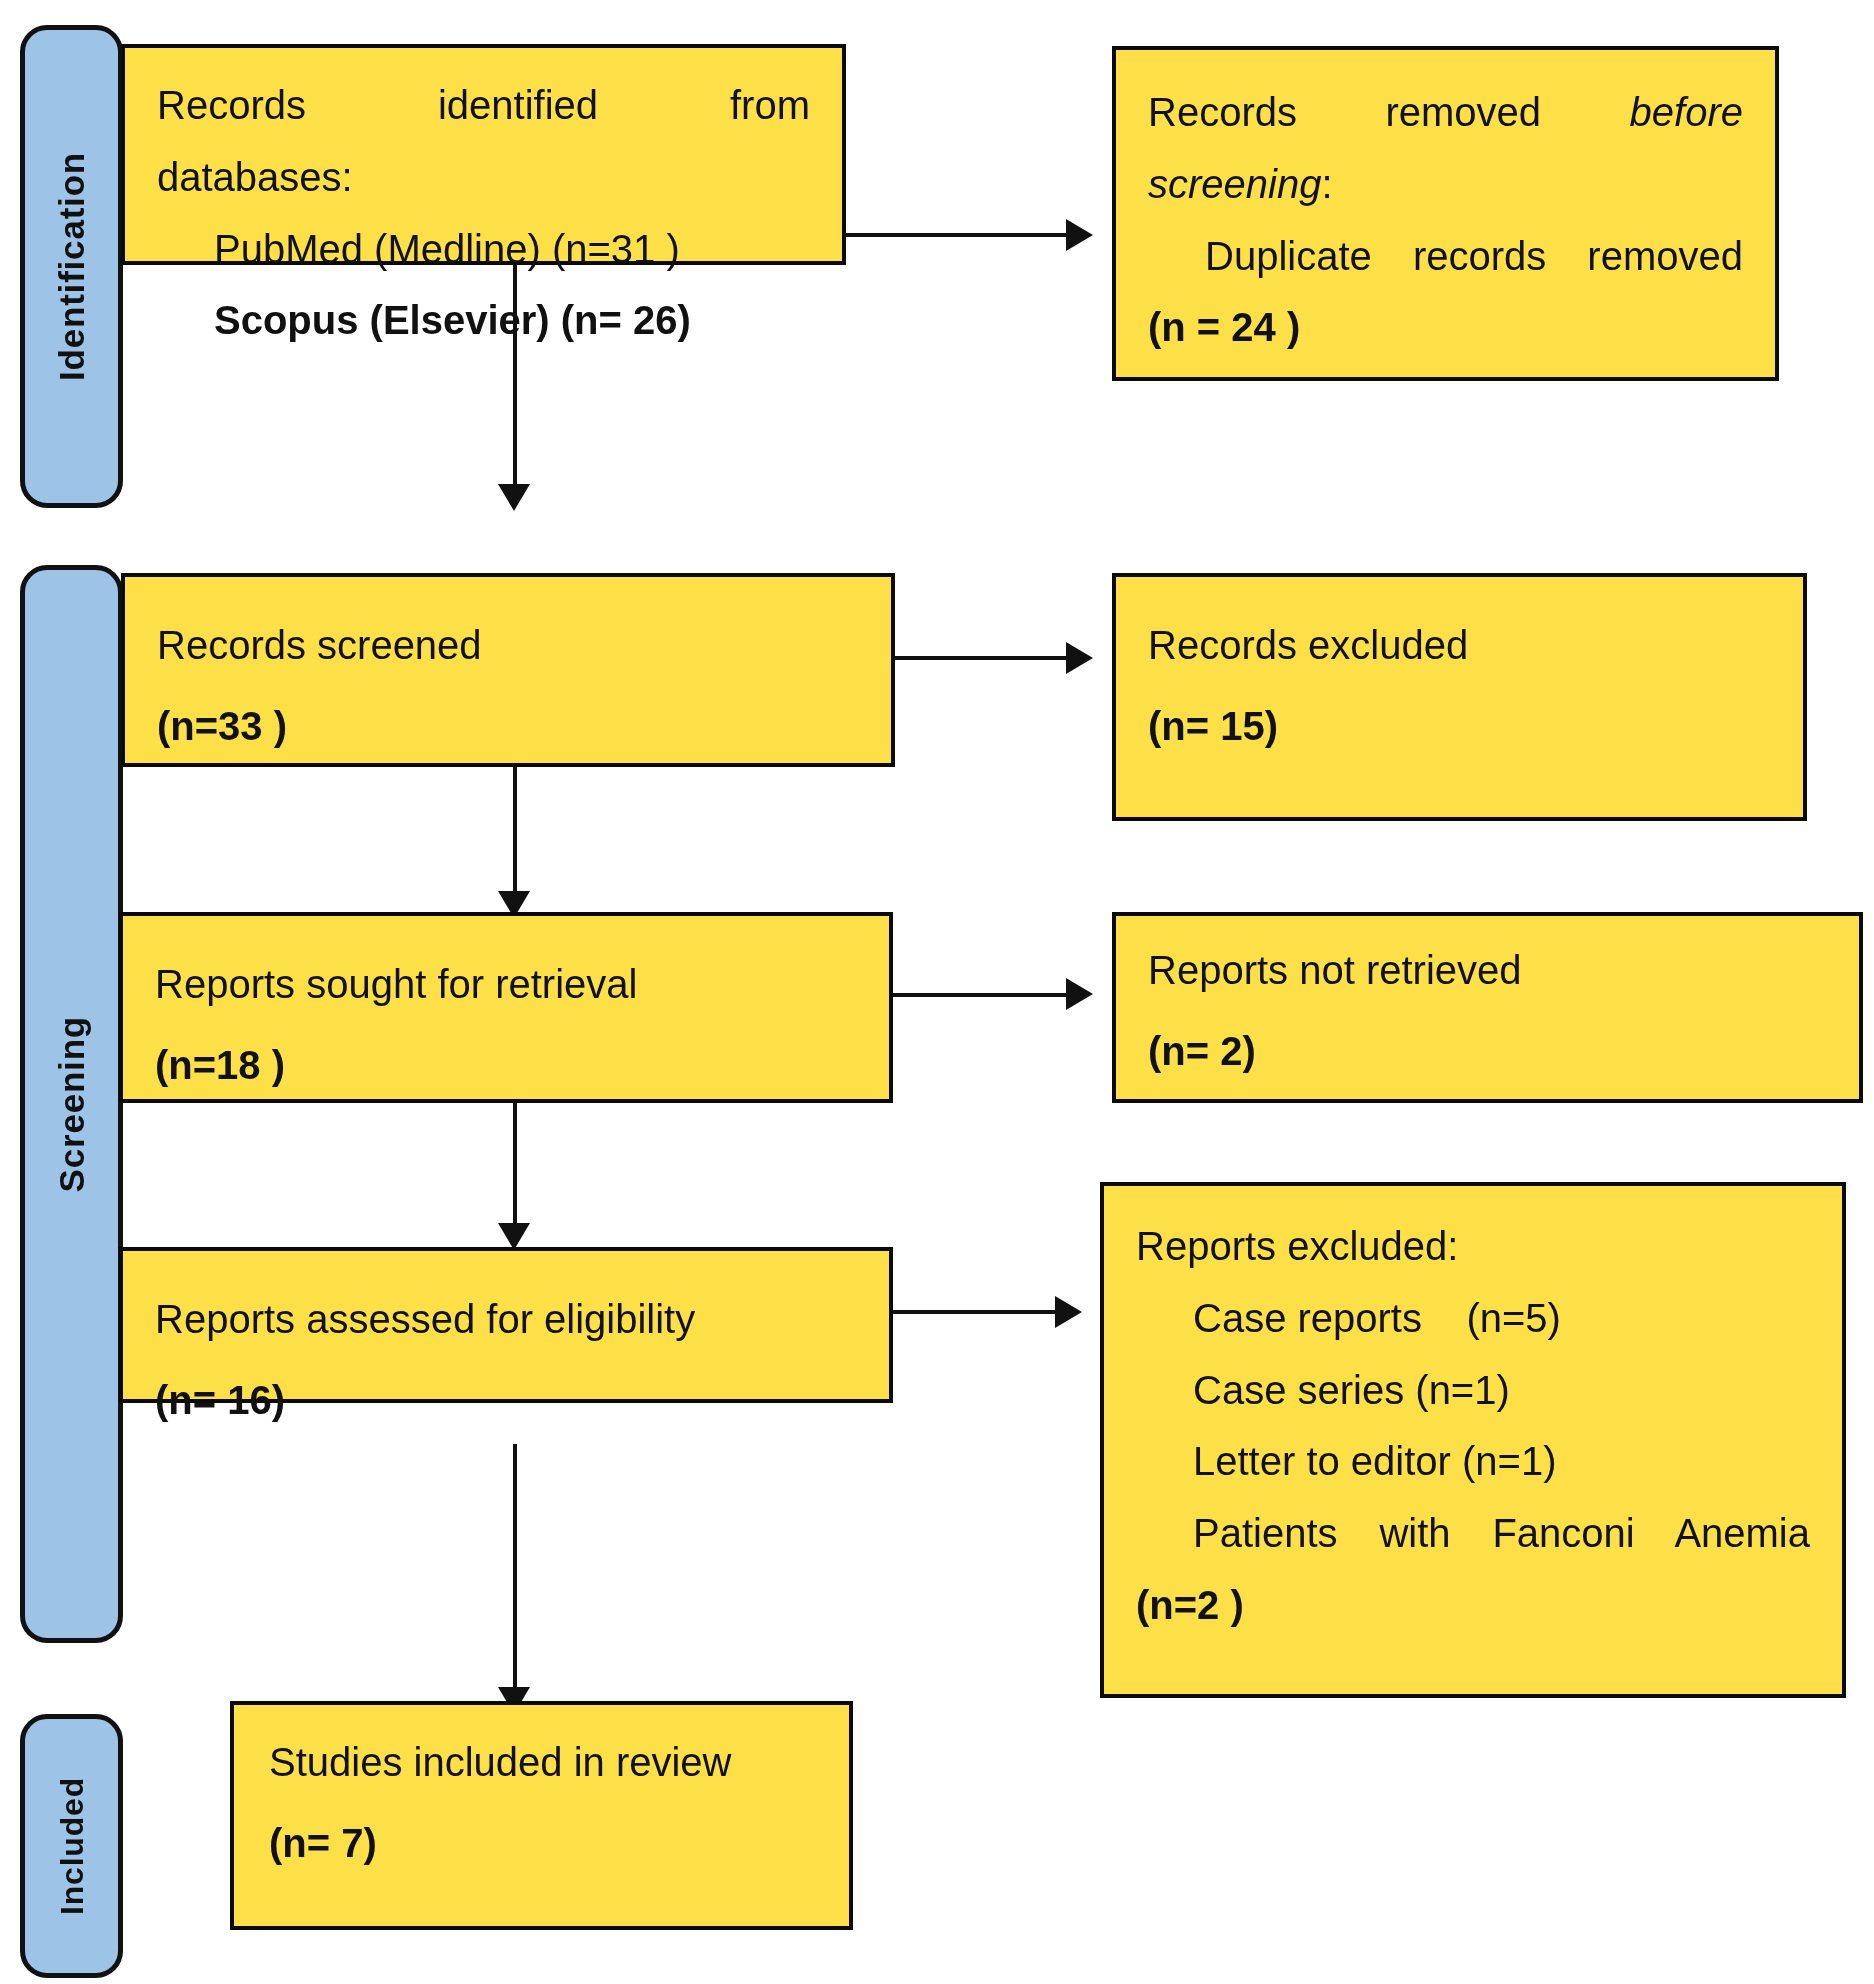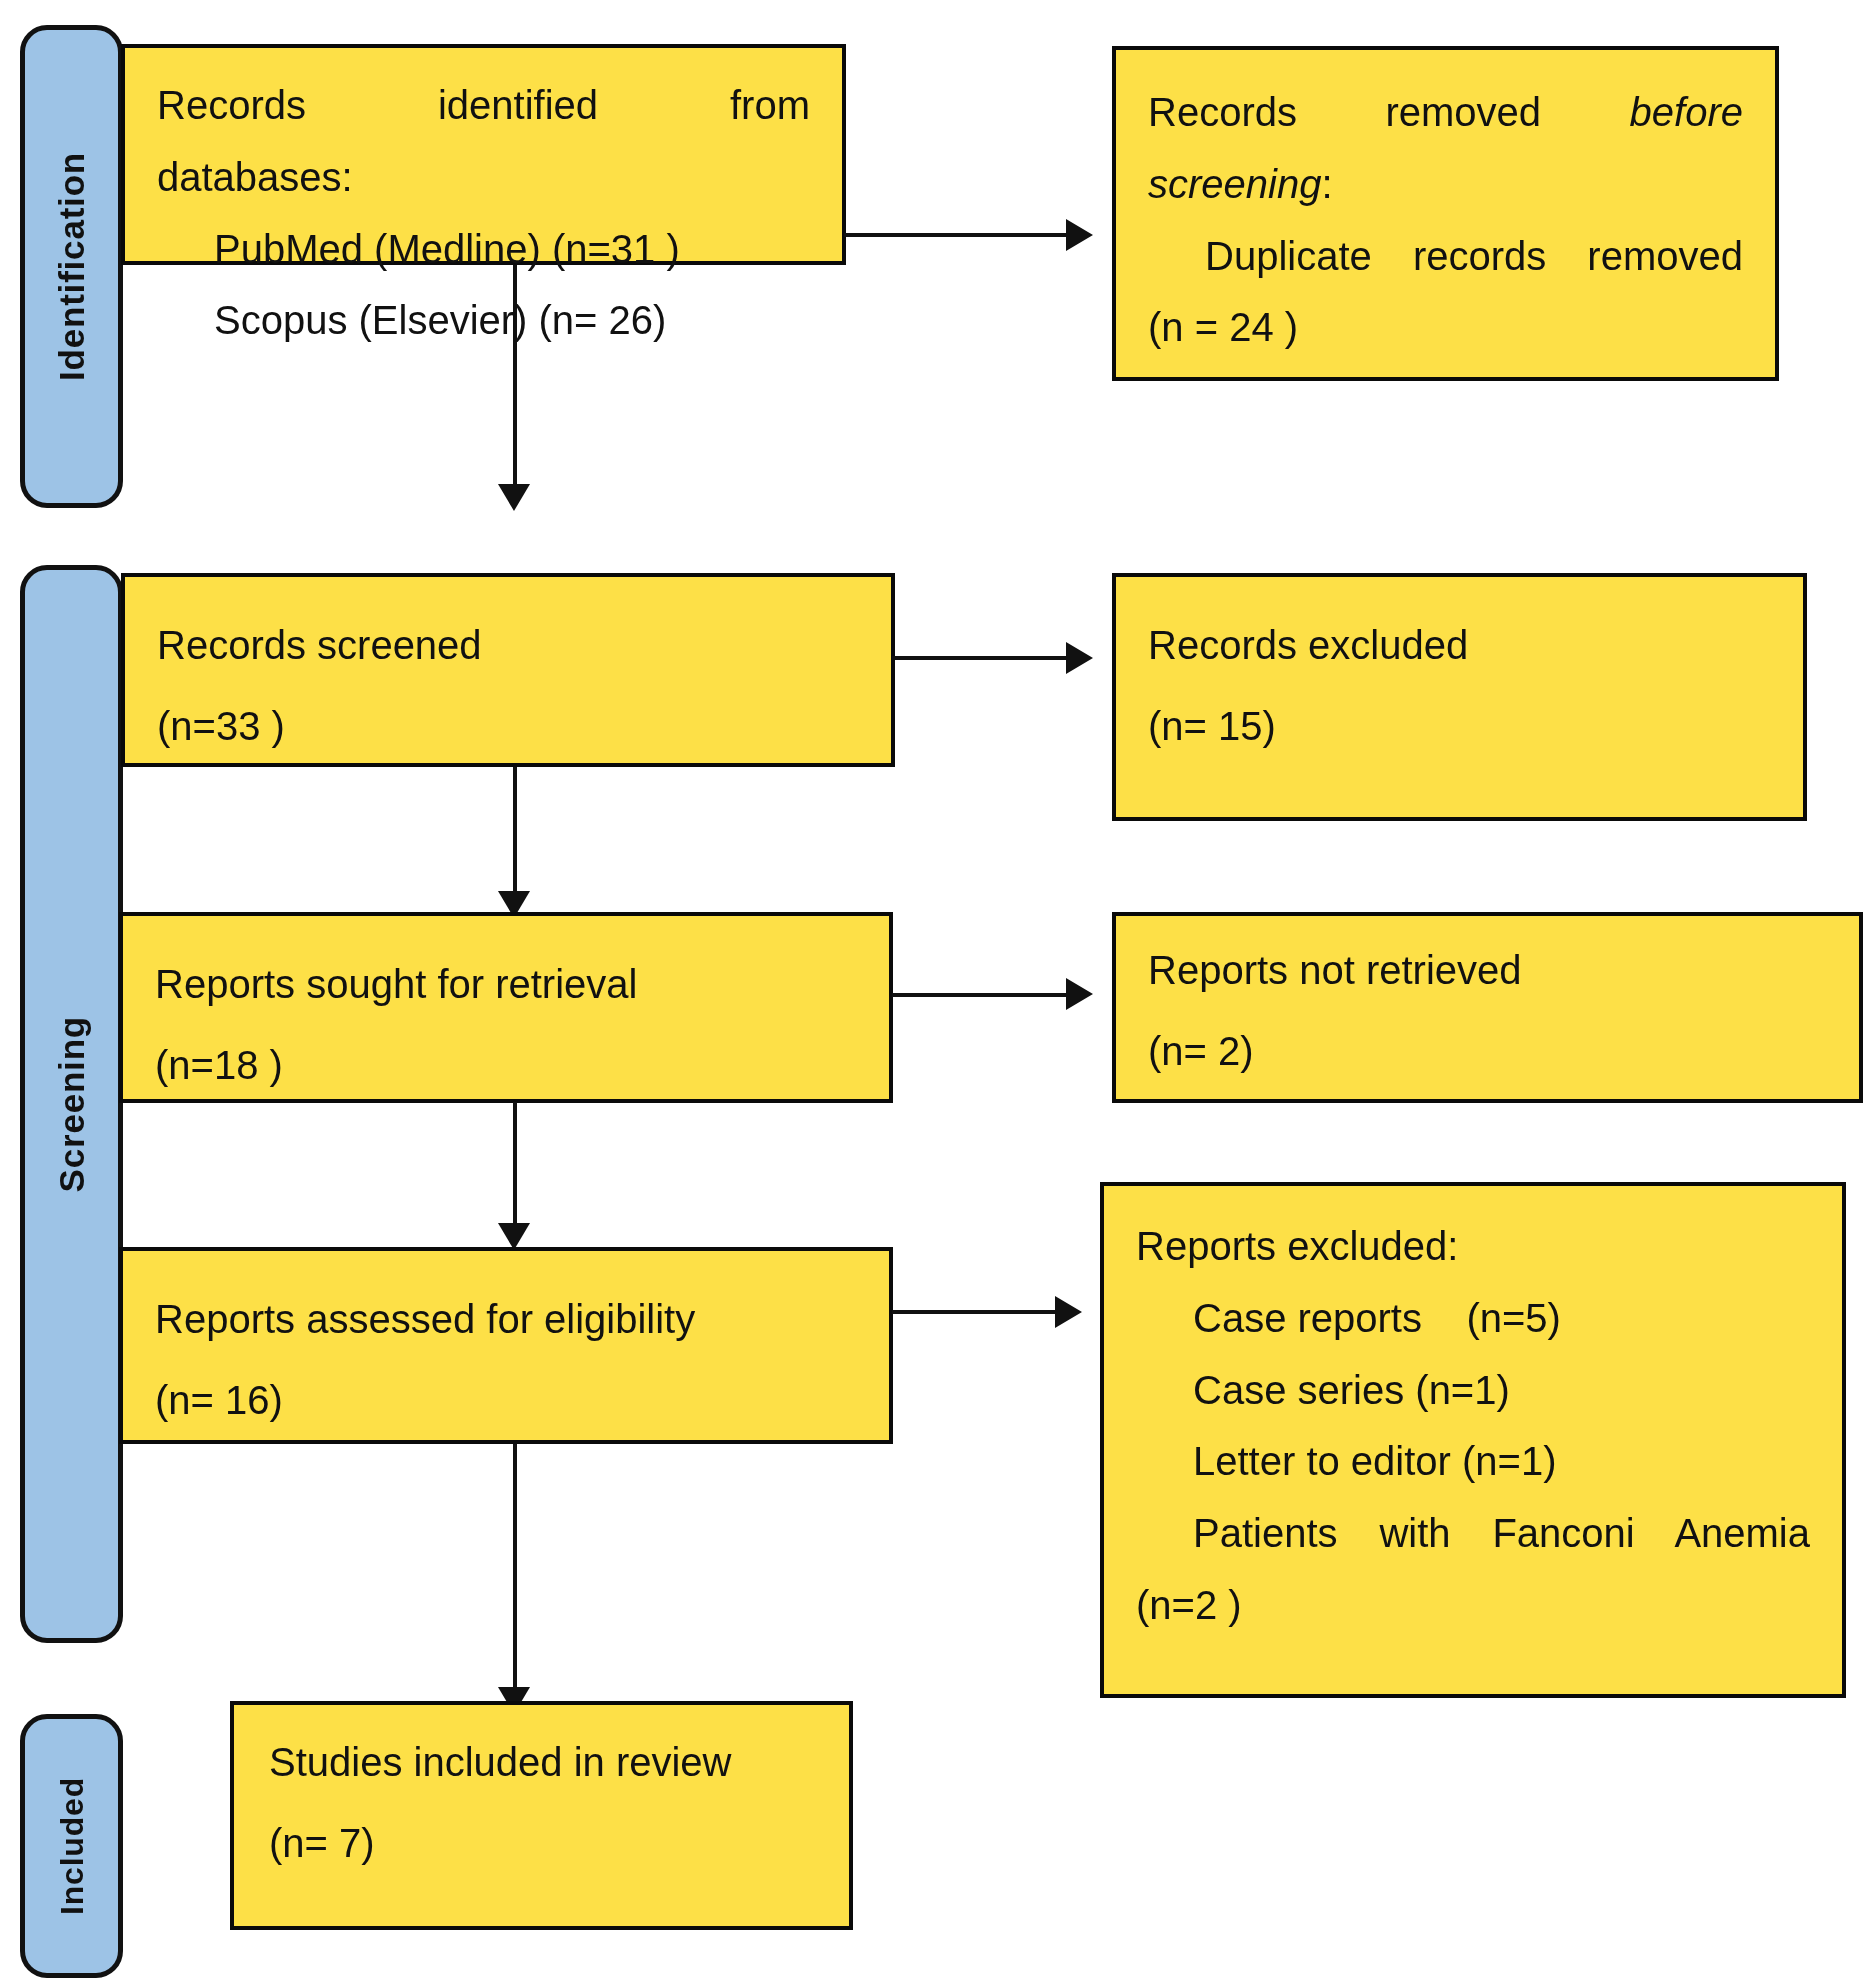--- a/index.html
+++ b/index.html
@@ -47,21 +47,21 @@
     box-sizing: border-box;
     padding: 27px 32px 16px 32px;
     color: #111111;
     font-size: 40px;
     line-height: 1.52;
   }
   .flow-box p {
     margin: 0 0 11px 0;
     white-space: pre-wrap;
   }
-  .flow-box p:last-child { margin-bottom: 0; }
+  .flow-box p:last-child { margin-bottom: 0; font-weight: bold; }
   .flow-box p.justify {
     text-align: justify;
     text-align-last: justify;
   }
   .flow-box p.indent { padding-left: 57px; }
   .flow-box p.indent-j {
     padding-left: 57px;
     text-align: justify;
     text-align-last: justify;
   }
@@ -151,21 +151,21 @@
     <p>Reports not retrieved</p>
     <p style="margin-top:20.6px;">(n= 2)</p>
   </div>
 
   <div class="conn h" style="left:892px; top:993px; width:175px;"></div>
   <div class="arrow-right" style="left:1066px; top:978px;"></div>
 
   <div class="conn v" style="left:513px; top:1102px; height:123px;"></div>
   <div class="arrow-down" style="left:498px; top:1223px;"></div>
 
-  <div class="flow-box" style="left:119px; top:1247px; width:774px; height:197px; padding-top:38px;">
+  <div class="flow-box" style="left:119px; top:1247px; width:774px; height:156px; padding-top:38px;">
     <p>Reports assessed for eligibility</p>
     <p style="margin-top:20.6px;">(n= 16)</p>
   </div>
 
   <div class="flow-box" style="left:1100px; top:1182px; width:746px; height:516px; padding-top:30px;">
     <p>Reports excluded:</p>
     <p class="indent">Case reports    (n=5)</p>
     <p class="indent">Case series (n=1)</p>
     <p class="indent">Letter to editor (n=1)</p>
     <p class="indent-j">Patients   with   Fanconi   Anemia</p>

